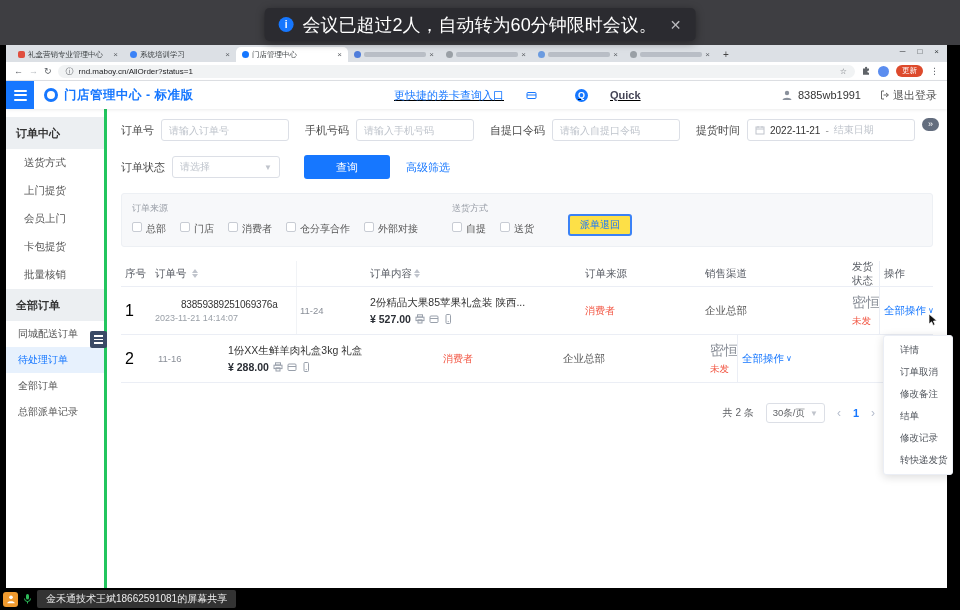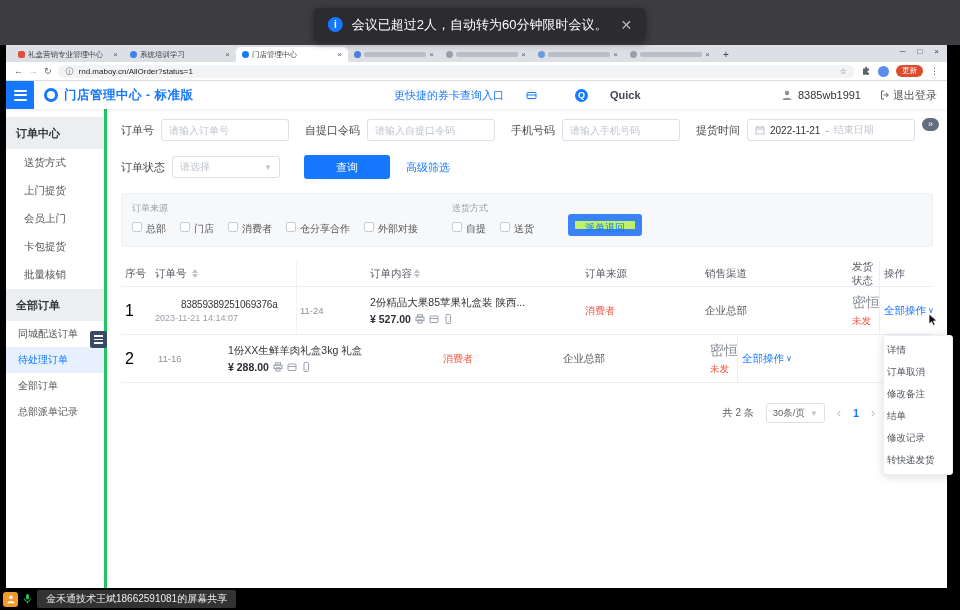--- a/index.html
+++ b/index.html
@@ -8,21 +8,21 @@
 
   
   .top-band { position:absolute; top:0; left:0; width:100%; height:45px; background:#3e3e42; }
 
   
   .toast { position:absolute; top:8px; left:50%; transform:translateX(-50%); height:33px;
            background:#2b2b30; border-radius:5px; display:flex; align-items:center; gap:9px;
            padding:0 14px; z-index:50; box-shadow:0 2px 8px rgba(0,0,0,.4); white-space:nowrap; }
   .toast .info-ic { width:15px; height:15px; border-radius:50%; background:#1677ff; color:#fff;
            font-size:10px; font-weight:bold; display:flex; align-items:center; justify-content:center; font-style:normal; }
-  .toast .t-text { color:#fff; font-size:13px; }
+  .toast .t-text { color:#fff; font-size:18px; }
   .toast .t-close { color:#b9b9bd; font-size:14px; margin-left:4px; }
 
   
   .browser { position:absolute; left:6px; top:45px; width:941px; height:543px; background:#fff;
              display:flex; flex-direction:column; }
 
   .tabstrip { height:17px; background:#dce0e5; display:flex; align-items:flex-end; padding-left:6px;
               position:relative; flex:none; }
   .tab { width:112px; height:15px; display:flex; align-items:center; gap:3px; padding:0 6px;
          border-radius:5px 5px 0 0; font-size:7.5px; color:#3c4043; }
@@ -52,21 +52,21 @@
 
   
   .app { flex:1; display:flex; flex-direction:column; min-height:0; }
   .app-header { height:28px; background:#fff; display:flex; align-items:center; position:relative;
                 box-shadow:0 1px 3px rgba(0,0,0,.08); z-index:5; flex:none; }
   .menu-btn { width:28px; height:28px; background:#1677ff; display:flex; flex-direction:column;
               justify-content:center; align-items:center; gap:2.5px; flex:none; }
   .menu-btn i { display:block; width:13px; height:2px; background:#fff; border-radius:1px; }
   .logo-ring { width:14px; height:14px; border:3px solid #1677ff; border-radius:50%; margin:0 6px 0 10px; flex:none; }
   .app-title { font-size:12.5px; font-weight:bold; color:#1677ff; letter-spacing:.5px; white-space:nowrap; }
-  .hdr-center { position:absolute; left:388px; top:0; height:100%; display:flex; align-items:center; gap:22px; }
+  .hdr-center { position:absolute; left:388px; top:0; height:100%; display:flex; align-items:center; gap:22px;text-decoration:underline; }
   .quick-entry { font-size:11px; color:#1677ff; white-space:nowrap; }
   .q-badge { width:13px; height:13px; border-radius:50%; background:#1677ff; color:#fff; font-size:9px;
              font-weight:bold; display:flex; align-items:center; justify-content:center; margin-left:16px; }
   .quick-name { font-size:11px; color:#445; font-weight:bold; }
   .hdr-right { margin-left:auto; display:flex; align-items:center; gap:5px; padding-right:10px; }
   .username { font-size:11px; color:#333; }
   .logout { display:flex; align-items:center; gap:3px; margin-left:14px; font-size:11px; color:#555; }
 
   .app-body { flex:1; display:flex; min-height:0; position:relative; }
   .sidebar { width:101px; background:#fff; border-right:3px solid #22c55e; flex:none; padding-top:8px; }
@@ -99,21 +99,21 @@
   .btn-primary { height:24px; background:#1677ff; color:#fff; font-size:11px; border:none;
                  border-radius:3px; padding:0 32px; margin-left:8px; font-family:inherit; }
   .adv-link { font-size:11px; color:#1677ff; margin-left:16px; }
 
   .panel { background:#f7f8fa; border:1px solid #edf0f4; border-radius:3px; padding:8px 10px 10px;
            display:flex; align-items:flex-end; gap:34px; margin:0 0 14px; }
   .p-label { font-size:9px; color:#9a9fa8; margin-bottom:7px; }
   .cb-row { display:flex; align-items:center; gap:14px; }
   .cb { display:flex; gap:4px; font-size:10px; color:#555; }
   .cbbox { width:10px; height:10px; border:1px solid #c8ccd4; border-radius:2px; background:#fff; display:block; }
-  .btn-outline { height:22px; border:7px solid #3b82f6; color:#1677ff; background:#bef264; font-size:10px;
+  .btn-outline { height:22px; border:2px solid #3b82f6; color:#1677ff; background:#fde047; font-size:10px;
                  border-radius:3px; padding:0 10px; font-family:inherit; }
 
   .t-head { display:flex; height:26px; align-items:center; color:#5a5e66; font-size:10.5px;
             border-bottom:1px solid #ebeef5; }
   .t-row { display:flex; height:48px; border-bottom:1px solid #ebeef5; }
   .t-head > div, .t-row > div { flex:none; display:flex; align-items:center; }
   .c-no { width:34px; padding-left:4px; }
   .c-order { width:142px; border-right:1px solid #f1f3f6; height:100%; gap:3px; }
   .t-row .c-order { flex-direction:column; justify-content:center; align-items:flex-start; gap:0; }
   .c-pick { width:73px; padding-left:3px; }
@@ -138,21 +138,21 @@
   .channel-txt { font-size:10.5px; color:#555; }
   .ship1 { font-size:14px; color:#8a8f98; white-space:nowrap; }
   .ship2 { font-size:9.5px; color:#f25643; white-space:nowrap; margin-top:3px; }
   .action-link { font-size:10.5px; color:#1677ff; display:flex; align-items:center; gap:2px; white-space:nowrap; }
   .dd-caret { font-size:8px; color:#1677ff; }
   .cursor-ic { position:absolute; left:48px; top:26px; }
 
   .dropdown { position:absolute; right:-6px; top:226px; width:70px; background:#fff;
               border:1px solid #ebeef5; border-radius:3px; box-shadow:0 2px 10px rgba(0,0,0,.14);
               z-index:9; padding:3px 0; }
-  .dd-item { height:22px; display:flex; align-items:center; padding-left:3px; font-size:9.5px; color:#50555c; }
+  .dd-item { height:22px; display:flex; align-items:center; padding-left:16px; font-size:9.5px; color:#50555c; }
 
   .pagination { margin-top:20px; display:flex; justify-content:flex-end; align-items:center;
                 gap:12px; padding-right:58px; font-size:10px; color:#606266; }
   .psize { border:1px solid #dcdfe6; border-radius:3px; height:20px; display:flex; align-items:center;
            gap:5px; padding:0 6px; font-size:9.5px; }
   .pg-arrow { color:#b4bccc; font-size:12px; }
   .pg-cur { color:#1677ff; font-weight:bold; font-size:11px; }
 
   
   .share-bar { position:absolute; bottom:0; left:0; width:100%; height:22px; background:#000;
@@ -306,26 +306,26 @@
 
       <div class="content">
         <div class="collapse-pill">»</div>
 
         <div class="f-row">
           <div class="f-group">
             <span class="f-label">订单号</span>
             <input class="f-input" placeholder="请输入订单号" style="">
           </div>
           <div class="f-group">
+            <span class="f-label">手机号码</span>
+            <input class="f-input" style="width: 118px;" placeholder="请输入手机号码">
+          </div>
+          <div class="f-group">
             <span class="f-label">自提口令码</span>
             <input class="f-input" placeholder="请输入自提口令码" style="">
-          </div>
-          <div class="f-group">
-            <span class="f-label">手机号码</span>
-            <input class="f-input" style="width: 118px;" placeholder="请输入手机号码">
           </div>
           <div class="f-group" style="margin-right:0">
             <span class="f-label">提货时间</span>
             <div class="date-box">
               <span class="mini-ic" style="color:#c0c4cc">
                 <svg width="10" height="10" viewBox="0 0 10 10">
                     <rect x="1" y="2" width="8" height="7" fill="none" stroke="#c0c4cc"></rect>
                     <line x1="1" y1="4" x2="9" y2="4" stroke="#c0c4cc"></line>
                     <line x1="3" y1="1" x2="3" y2="3" stroke="#c0c4cc"></line>
                     <line x1="7" y1="1" x2="7" y2="3" stroke="#c0c4cc"></line>

